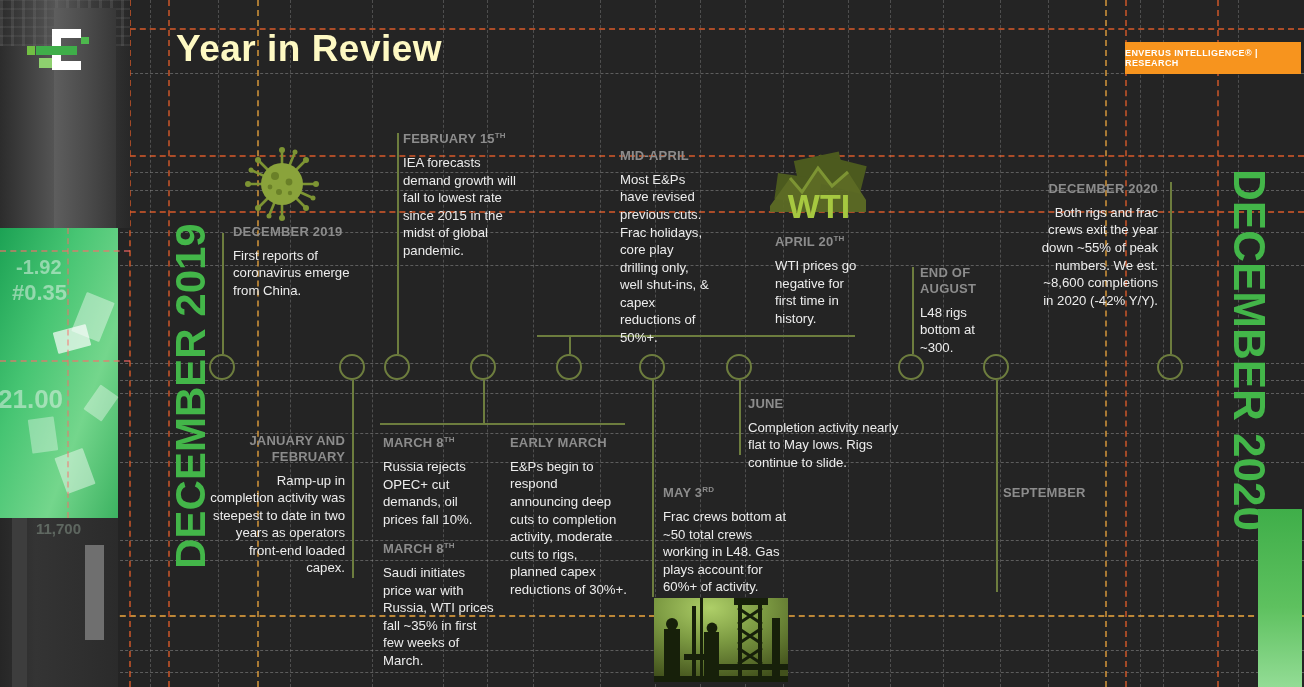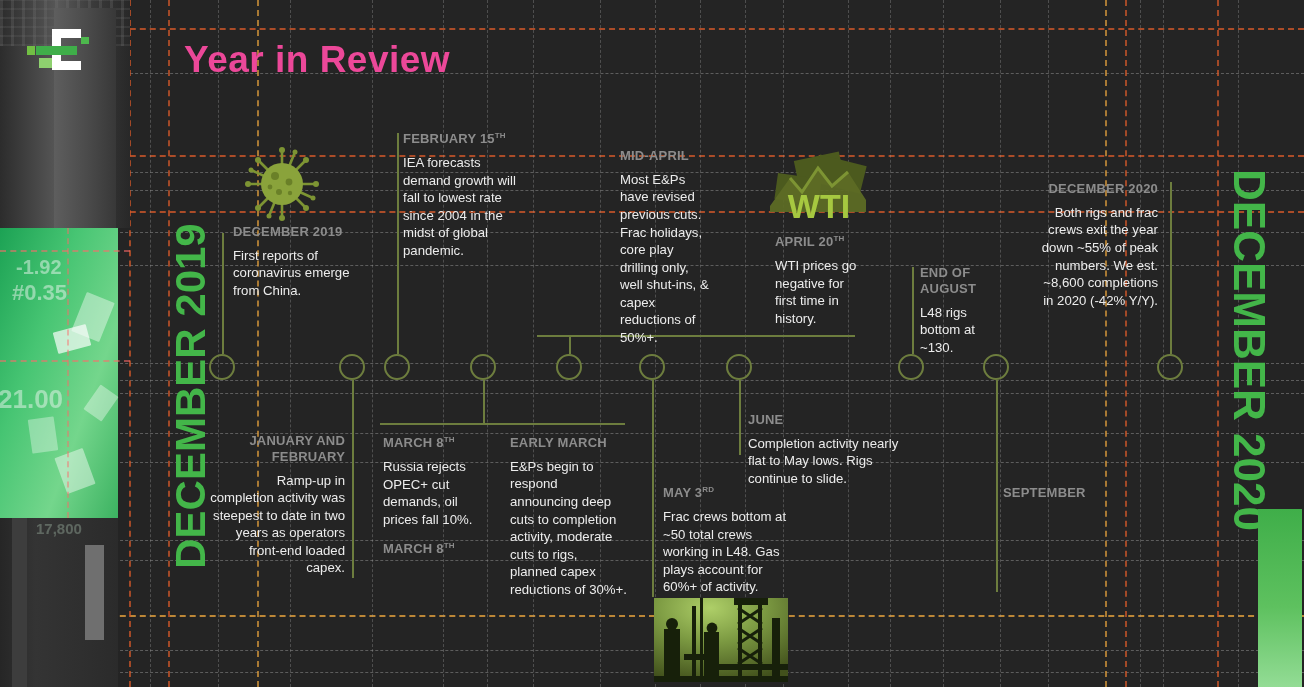--- a/index.html
+++ b/index.html
@@ -28,21 +28,21 @@
   .strip-bottom{position:absolute;left:0;top:518px;width:118px;height:169px;
     background:linear-gradient(90deg,#262626,#343434 30%,#2b2b2b);}
   .strip-bottom .band{position:absolute;left:12px;top:0;width:15px;height:169px;background:#3d3d3d;}
   .strip-bottom .slab{position:absolute;left:85px;top:27px;width:19px;height:95px;background:#6f6f6f;}
   .strip-bottom .num{position:absolute;color:rgba(200,230,205,.3);font-weight:bold;font-size:15px;}
   .pinkline{position:absolute;border-top:2px dashed rgba(255,105,105,.55);width:130px;height:0;}
   .pinkvline{position:absolute;border-left:2px dashed rgba(255,105,105,.45);width:0;}
   
   .logo-px{position:absolute;}
   
-  .title{position:absolute;left:184px;top:28px;font-size:37px;font-weight:bold;color:#ec4899;letter-spacing:.5px;margin-top:11px;}
+  .title{position:absolute;left:176px;top:28px;font-size:37px;font-weight:bold;color:#fef9c3;letter-spacing:.5px;}
   .badge{position:absolute;left:1125px;top:42px;width:176px;height:32px;background:#f7941e;
          display:flex;align-items:center;justify-content:center;color:#fff;font-size:9px;
          font-weight:bold;letter-spacing:.4px;}
   
   .year{position:absolute;font-weight:bold;white-space:nowrap;color:#43b649;}
   .year.left{left:191px;top:396px;font-size:42px;transform:translate(-50%,-50%) rotate(-90deg);}
   .year.right{left:1249px;top:350px;font-size:44px;transform:translate(-50%,-50%) rotate(90deg);}
   
   .conn{position:absolute;background:#6d7d3e;}
   .node{position:absolute;width:26px;height:26px;border:2px solid #6d7d3e;border-radius:50%;
@@ -120,38 +120,39 @@
     <div class="doc" style="left:30px;top:190px;width:26px;height:34px;transform:rotate(-8deg);opacity:.5"></div>
     <div class="doc" style="left:90px;top:160px;width:22px;height:30px;transform:rotate(35deg);opacity:.55"></div>
     <div class="doc" style="left:60px;top:224px;width:30px;height:38px;transform:rotate(-20deg);opacity:.65"></div>
     <div class="num" style="left:16px;top:28px;font-size:20px">-1.92</div>
     <div class="num" style="left:12px;top:52px;font-size:22px">#0.35</div>
     <div class="num" style="left:-2px;top:156px;font-size:26px">21.00</div>
   </div>
   <div class="strip-bottom">
     <div class="band"></div>
     <div class="slab"></div>
-    <div class="num" style="left:36px;top:2px">17,800</div>
+    <div class="num" style="left:36px;top:2px">11,700</div>
   </div>
   <div class="pinkline" style="top:250px"></div>
   <div class="pinkline" style="top:360px"></div>
   <div class="pinkvline" style="left:67px;top:228px;height:290px"></div>
 
   <div>
     <div class="logo-px" style="left:52px;top:29px;width:9px;height:41px;background:#fff"></div>
     <div class="logo-px" style="left:61px;top:29px;width:20px;height:9px;background:#fff"></div>
     <div class="logo-px" style="left:61px;top:46px;width:16px;height:9px;background:#fff"></div>
     <div class="logo-px" style="left:61px;top:61px;width:20px;height:9px;background:#fff"></div>
     <div class="logo-px" style="left:36px;top:46px;width:41px;height:9px;background:#3fae49"></div>
     <div class="logo-px" style="left:27px;top:46px;width:8px;height:9px;background:#72bf44"></div>
     <div class="logo-px" style="left:39px;top:58px;width:13px;height:10px;background:#8ed06f"></div>
     <div class="logo-px" style="left:81px;top:37px;width:8px;height:7px;background:#4db84d"></div>
   </div>
 
   <div class="title">Year in Review</div>
+  <div class="badge">ENVERUS INTELLIGENCE® | RESEARCH</div>
 
   <div class="year left">DECEMBER 2019</div>
   <div class="year right">DECEMBER 2020</div>
 
   <div id="timeline-layer">
       <div class="conn" style="left: 222px; top: 233px; width: 2px; height: 121px;"></div>
       <div class="conn" style="left: 352px; top: 380px; width: 2px; height: 198px;"></div>
       <div class="conn" style="left: 397px; top: 133px; width: 2px; height: 221px;"></div>
       <div class="conn" style="left: 483px; top: 380px; width: 2px; height: 43px;"></div>
       <div class="conn" style="left: 569px; top: 336px; width: 2px; height: 18px;"></div>
@@ -258,30 +259,31 @@
     <div class="ebody">First reports of coronavirus emerge from China.</div>
   </div>
 
   <div class="event right" style="left:210px;top:433px;width:135px">
     <div class="ehead">JANUARY AND FEBRUARY</div>
     <div class="ebody">Ramp-up in completion activity was steepest to date in two years as operators front-end loaded capex.</div>
   </div>
 
   <div class="event" style="left:403px;top:131px;width:114px">
     <div class="ehead"><span>FEBRUARY 15</span><sup>TH</sup></div>
-    <div class="ebody">IEA forecasts demand growth will fall to lowest rate since 2004 in the midst of global pandemic.</div>
+    <div class="ebody">IEA forecasts demand growth will fall to lowest rate since 2015 in the midst of global pandemic.</div>
   </div>
 
   <div class="event" style="left:383px;top:435px;width:104px">
     <div class="ehead"><span>MARCH 8</span><sup>TH</sup></div>
     <div class="ebody">Russia rejects OPEC+ cut demands, oil prices fall 10%.</div>
   </div>
 
   <div class="event" style="left:383px;top:541px;width:112px">
     <div class="ehead"><span>MARCH 8</span><sup>TH</sup></div>
+    <div class="ebody">Saudi initiates price war with Russia, WTI prices fall ~35% in first few weeks of March.</div>
   </div>
 
   <div class="event" style="left:510px;top:435px;width:118px">
     <div class="ehead">EARLY MARCH</div>
     <div class="ebody">E&amp;Ps begin to respond announcing deep cuts to completion activity, moderate cuts to rigs, planned capex reductions of 30%+.</div>
   </div>
 
 
   <div class="event" style="left:620px;top:148px;width:92px">
     <div class="ehead">MID-APRIL</div>
@@ -291,28 +293,28 @@
   <div class="event" style="left:775px;top:234px;width:82px">
     <div class="ehead"><span>APRIL 20</span><sup>TH</sup></div>
     <div class="ebody">WTI prices go negative for first time in history.</div>
   </div>
 
   <div class="event" style="left:663px;top:485px;width:128px">
     <div class="ehead"><span>MAY 3</span><sup>RD</sup></div>
     <div class="ebody">Frac crews bottom at ~50 total crews working in L48. Gas plays account for 60%+ of activity.</div>
   </div>
 
-  <div class="event" style="left:748px;top:412px;width:152px">
+  <div class="event" style="left:748px;top:396px;width:152px">
     <div class="ehead">JUNE</div>
     <div class="ebody">Completion activity nearly flat to May lows. Rigs continue to slide.</div>
   </div>
 
   <div class="event" style="left:920px;top:265px;width:64px">
     <div class="ehead">END OF AUGUST</div>
-    <div class="ebody">L48 rigs bottom at ~130.</div>
+    <div class="ebody">L48 rigs bottom at ~300.</div>
   </div>
 
   <div class="event" style="left:1003px;top:485px;width:122px">
     <div class="ehead">SEPTEMBER</div>
   </div>
 
   <div class="event right" style="left:1036px;top:181px;width:122px">
     <div class="ehead">DECEMBER 2020</div>
     <div class="ebody">Both rigs and frac crews exit the year down ~55% of peak numbers. We est. ~8,600 completions in 2020 (-42% Y/Y).</div>
   </div>

